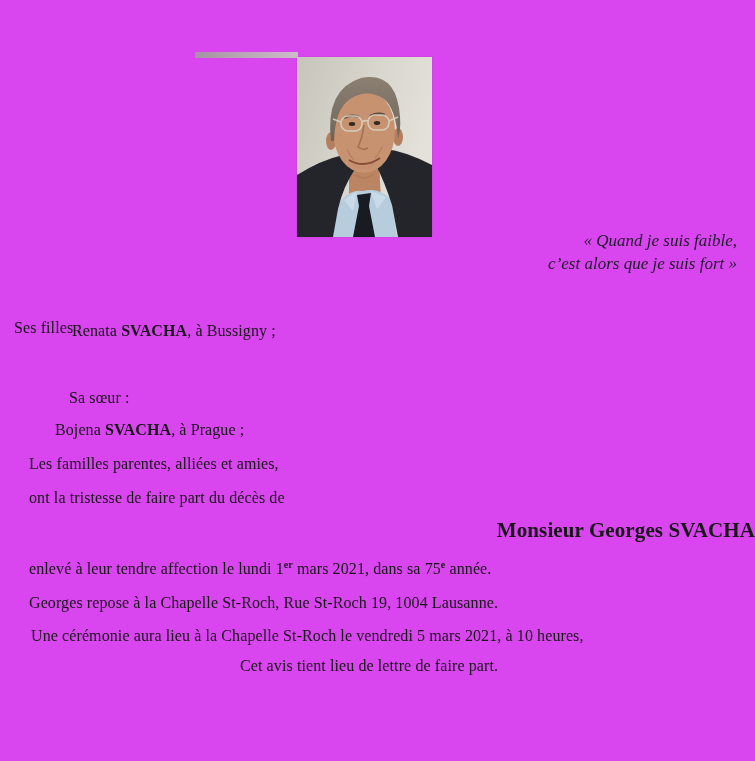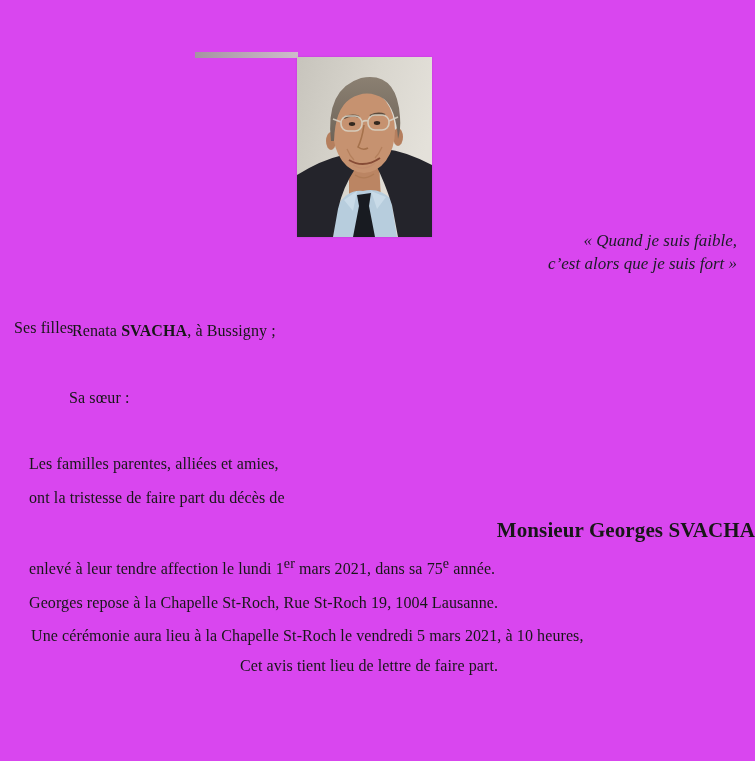--- a/index.html
+++ b/index.html
@@ -47,21 +47,21 @@
   
   .line {
     position: absolute;
     font-size: 16px;
     line-height: 17px;
     white-space: nowrap;
     letter-spacing: 0.1px;
     color: #171717;
   }
   .line b { font-weight: bold; }
-  .line sup { font-size: 14px; line-height: 0; vertical-align: super; }
+  .line sup { font-size: 10px; line-height: 0; vertical-align: super; font-weight: bold; }
   .l-ses-filles { top: 291px; left: 14px; margin-top: 28px; }
   .l-renata     { top: 322px; left: 72px; }
   .l-tania      { top: 357px; left: 55px; }
   .l-sa-soeur   { top: 389px; left: 29px; margin-left: 40px; }
   .l-bojena     { top: 421px; left: 55px; }
   .l-familles   { top: 455px; left: 29px; }
   .l-tristesse  { top: 489px; left: 29px; }
   .l-titre {
     top: 522px; left: 0; width: 755px;
     text-align: right;
@@ -138,20 +138,21 @@
     <div>c’est alors que je suis fort »</div>
   </div>
 
   <div class="line l-ses-filles">Ses filles :</div>
 
   <div class="line l-renata"><span>Renata </span><b>SVACHA</b><span>, à Bussigny ;</span></div>
 
 
   <div class="line l-sa-soeur">Sa sœur :</div>
 
+  <div class="line l-bojena"><span>Bojena </span><b>SVACHA</b><span>, à Prague ;</span></div>
 
   <div class="line l-familles">Les familles parentes, alliées et amies,</div>
   <div class="line l-tristesse">ont la tristesse de faire part du décès de</div>
 
   <div class="line l-titre">Monsieur Georges SVACHA</div>
 
   <div class="line l-enleve"><span>enlevé à leur tendre affection le lundi 1</span><sup>er</sup><span> mars 2021, dans sa 75</span><sup>e</sup><span> année.</span></div>
 
   <div class="line l-repose">Georges repose à la Chapelle St-Roch, Rue St-Roch 19, 1004 Lausanne.</div>
   <div class="line l-ceremonie">Une cérémonie aura lieu à la Chapelle St-Roch le vendredi 5 mars 2021, à 10 heures,</div>

